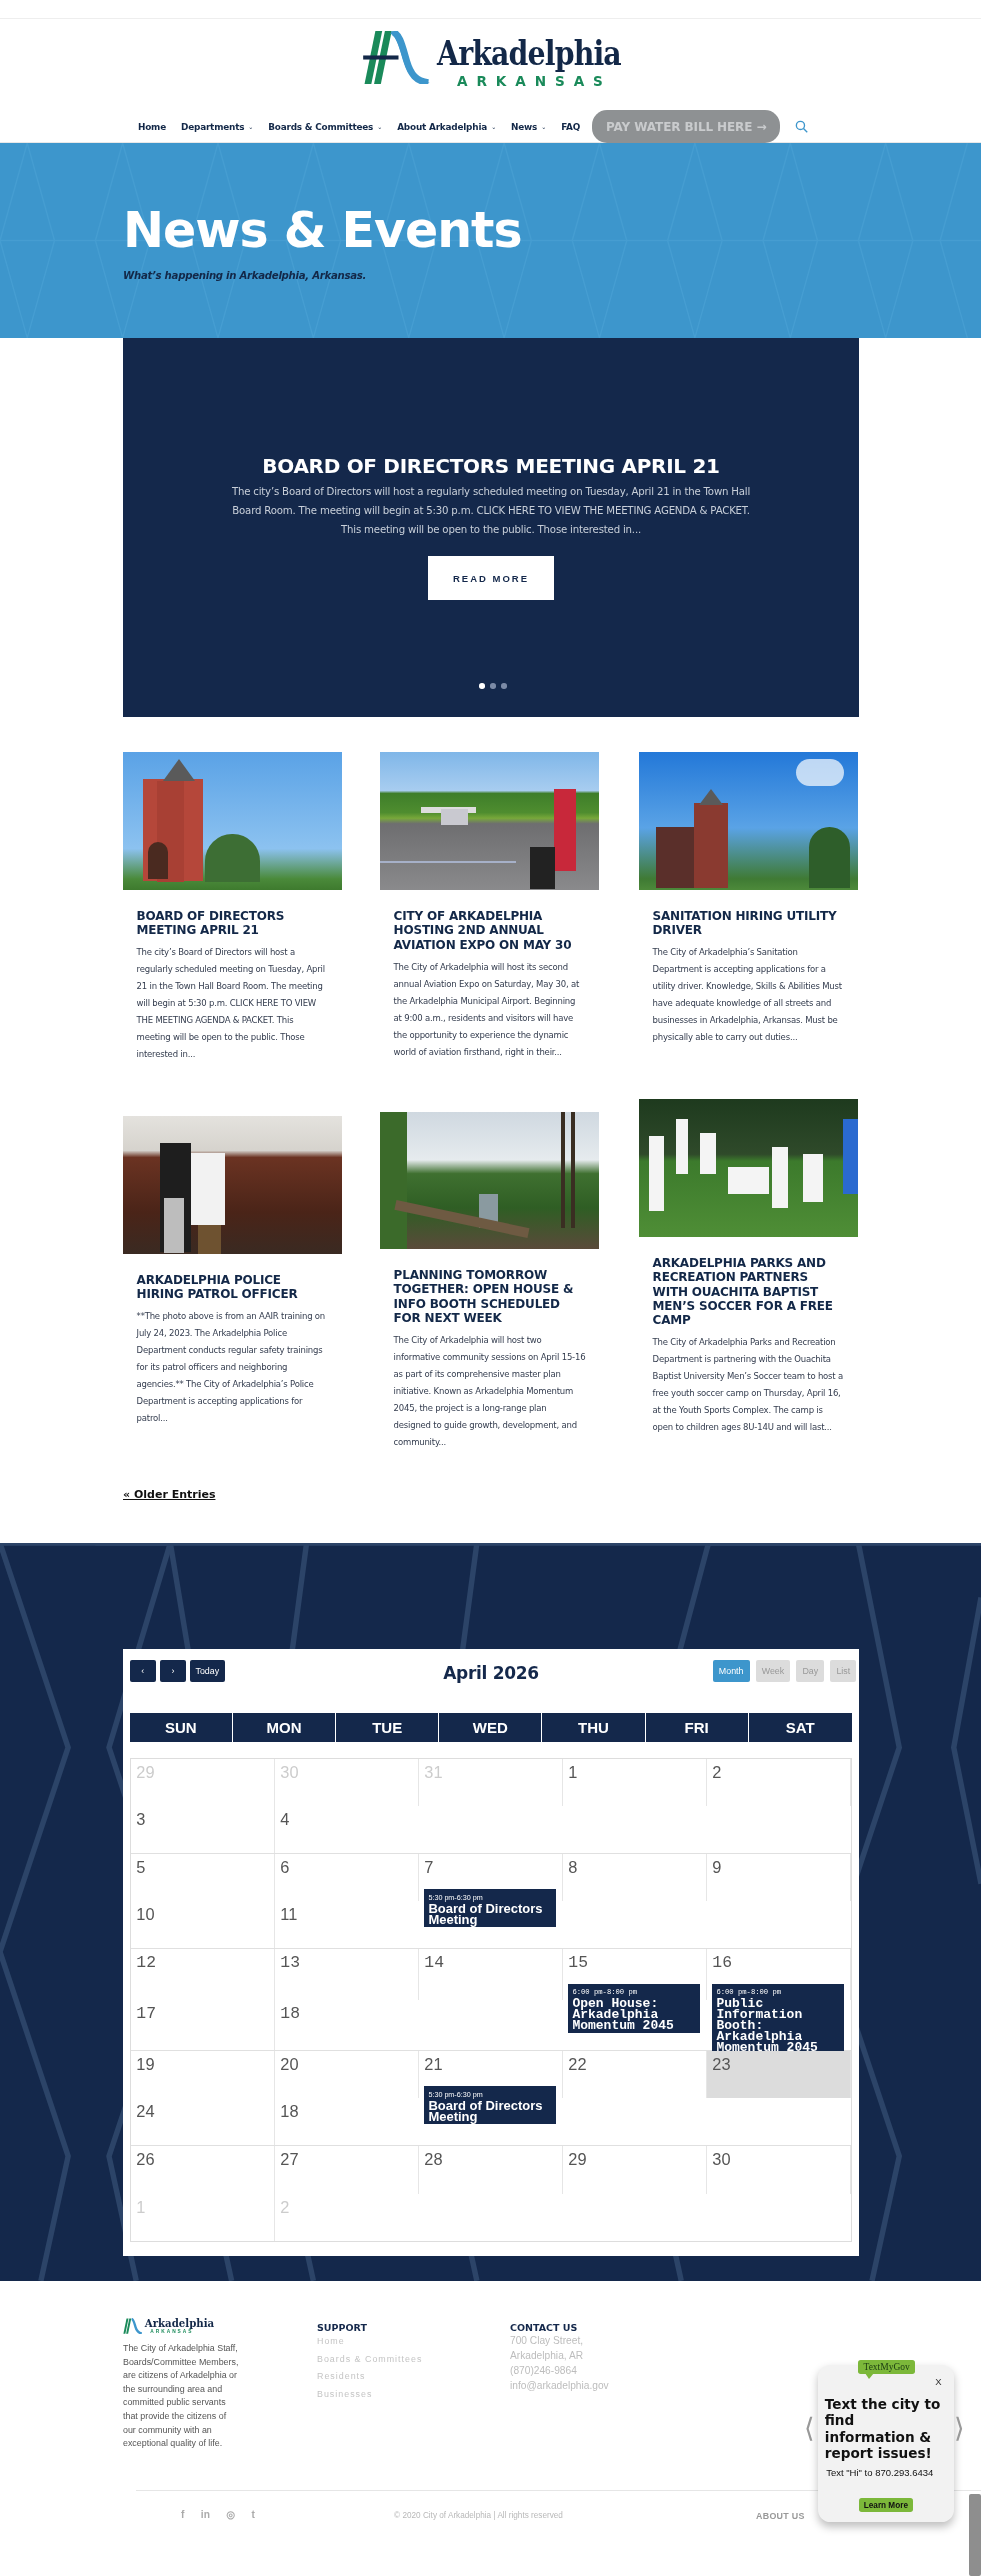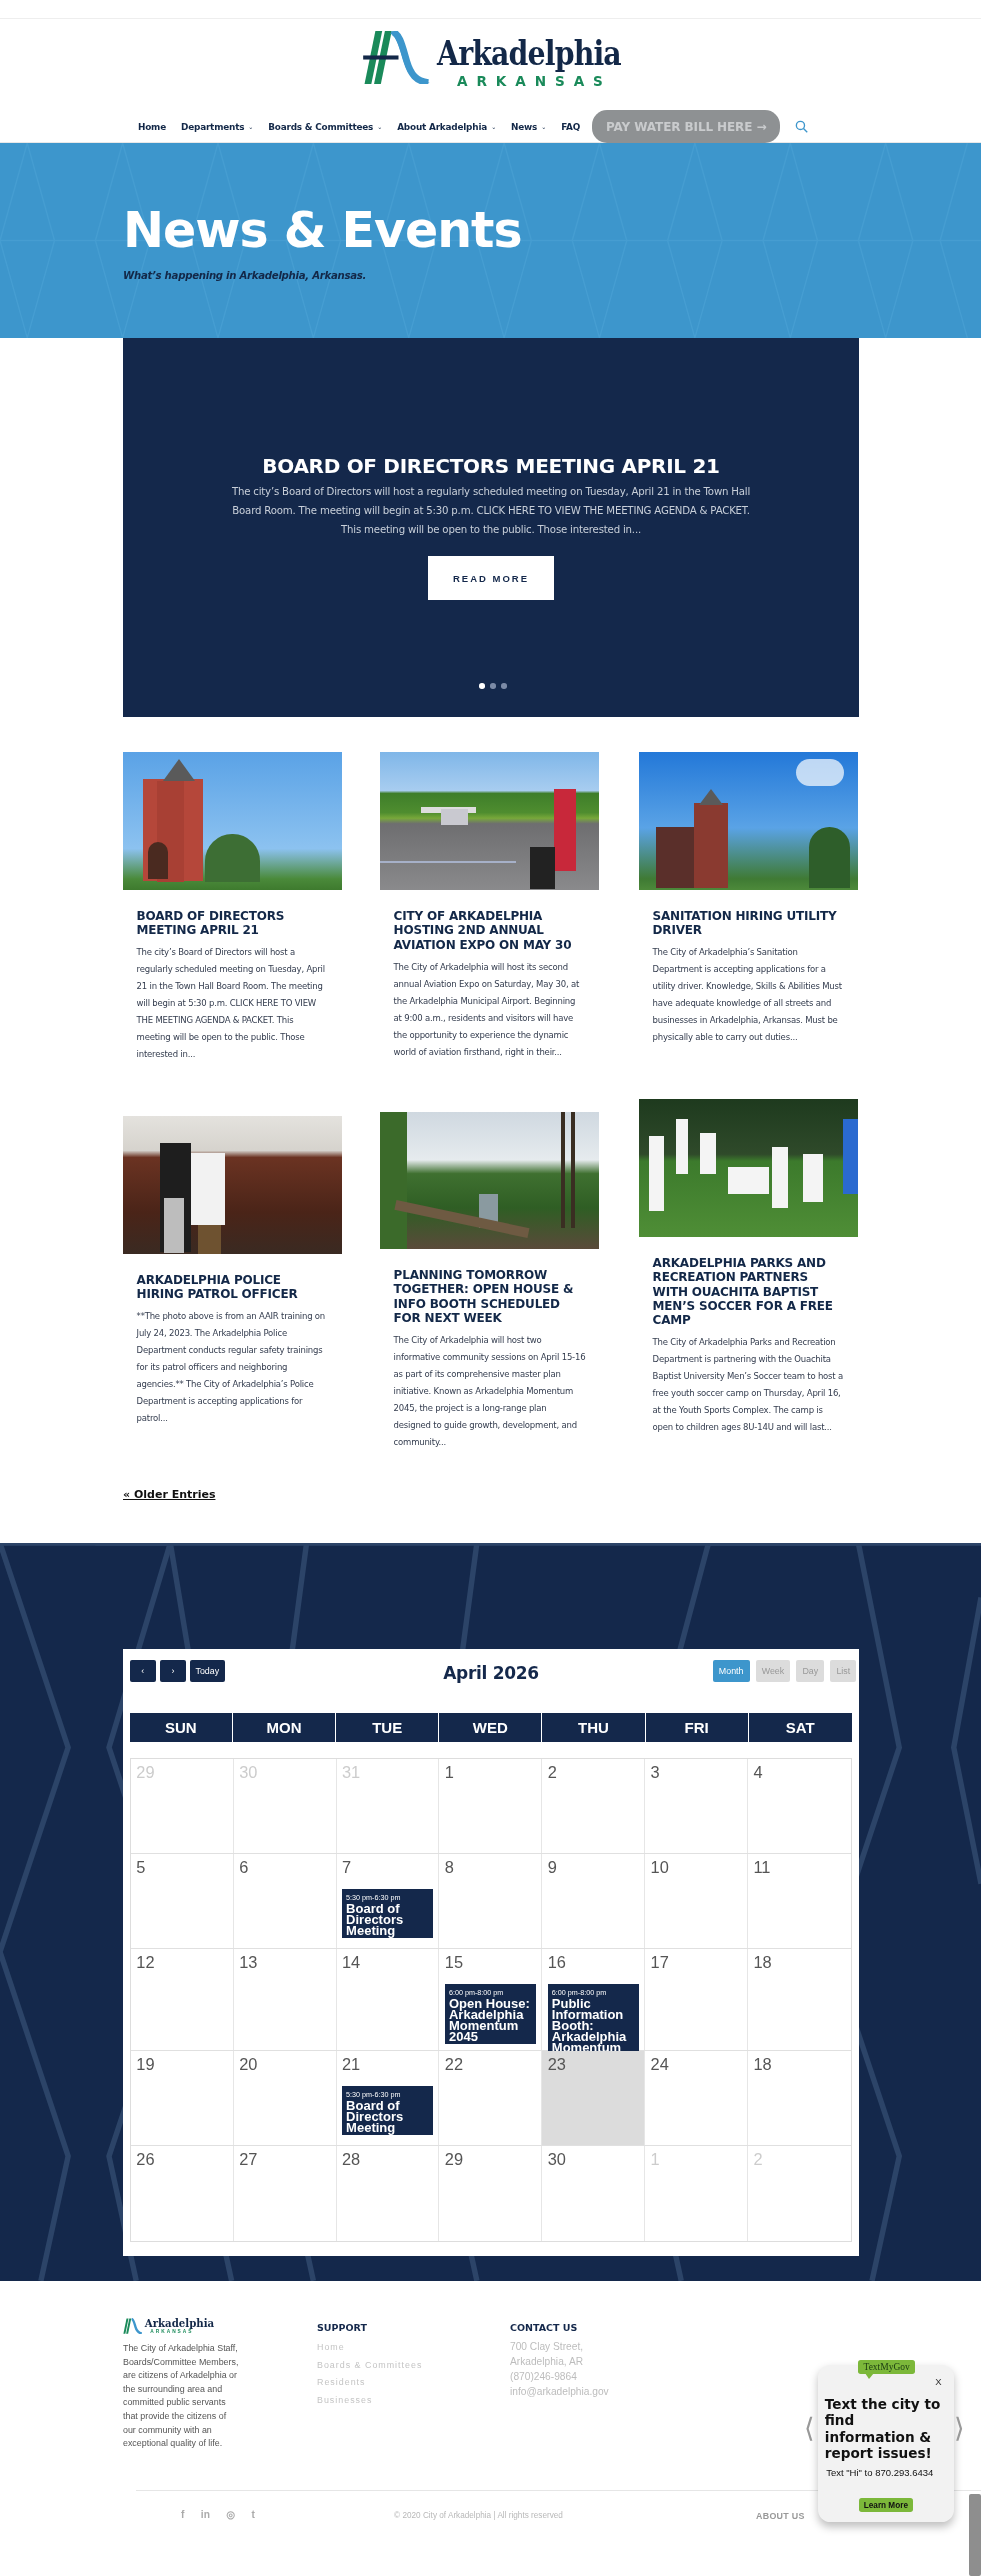--- a/index.html
+++ b/index.html
@@ -40,34 +40,34 @@
 .cal-tb{position:absolute;top:11px;left:6.8px;display:flex;gap:4.1px}
 .cbtn{background:#14284b;color:#fff;height:22px;min-width:26px;border-radius:2px;display:flex;align-items:center;justify-content:center;font-size:8.9px;padding:0 5.5px}
 .cal-title{position:absolute;top:13.6px;left:0;right:0;text-align:center;font-size:17px;font-weight:bold;color:#14284b;pointer-events:none;font-family:"DejaVu Sans",sans-serif;letter-spacing:-0.3px}
 .view-tb{position:absolute;top:11px;right:2.7px;display:flex;gap:6px}
 .vbtn{background:#dcdcdc;color:#999;height:22px;border-radius:2px;display:flex;align-items:center;justify-content:center;font-size:8.9px;padding:0 6.1px}
 .vbtn.active{background:#3d96cc;color:#fff}
 .dow{position:absolute;top:64px;left:6.8px;width:722px;height:29px;display:grid;grid-template-columns:repeat(7,1fr);background:#14284b}
 .dow div{color:#fff;font-weight:bold;font-size:15px;display:flex;align-items:center;justify-content:center;border-right:0.7px solid #fff}
 .dow div:last-child{border-right:none}
 .weeks{position:absolute;top:109px;left:6.8px;width:722px;border:0.7px solid #ddd}
-.week{display:grid;grid-template-columns:repeat(7,1fr);border-bottom:1.4px solid #e0e0e0}
+.week{display:grid;grid-template-columns:repeat(5,1fr);border-bottom:1.4px solid #e0e0e0}
 .week:last-child{border-bottom:none}
 .day{border-right:0.7px solid #e6e6e6;position:relative;padding:4.1px 5.5px}
 .day:last-child{border-right:none}
 .day .num{font-size:16.4px;color:#555;font-weight:normal}
 .day.other .num{color:#ccc}
 .day.today{background:#dcdcdc}
 .ev{position:absolute;left:5.5px;right:5.5px;top:35px;background:#14284b;color:#fff;font-size:7.2px;line-height:11px;padding:2.7px 4.1px}
 .ev b{display:block;font-size:13px}
 footer{position:absolute;top:2281px;left:0;width:981px;height:295px;background:#fff}
 .f-logo{position:absolute;left:123px;top:37px;display:flex;align-items:flex-start}
 .f-desc{position:absolute;left:123px;top:61px;width:116px;font-size:8.9px;color:#555;line-height:13.6px}
 .f-col{position:absolute;top:41px}
-.f-col h4{font-size:9.5px;font-weight:bold;color:#14284b;margin-bottom:6px;font-family:"DejaVu Sans",sans-serif}
+.f-col h4{font-size:9.5px;font-weight:bold;color:#14284b;margin-bottom:0;font-family:"DejaVu Sans",sans-serif}
 .f-col .lnk{display:block;font-size:8.9px;color:#c4c4c4;letter-spacing:1px;line-height:17.7px}
 .f-col .ct{font-size:10.2px;color:#bdbdbd;line-height:15px;display:block}
 .f-rule{position:absolute;top:209px;left:136px;width:845px;height:0.7px;background:#e6e6e6}
 .social{position:absolute;top:228px;left:181px;display:flex;gap:16.4px}
 .social span{color:#aaa;font-size:10.2px;font-weight:bold}
 .copy{position:absolute;top:230px;left:0;right:0;text-align:center;font-size:8.2px;color:#b8b8b8;margin-left:-24px}
 .about{position:absolute;top:230px;left:756px;font-size:8.9px;color:#999;font-weight:bold;letter-spacing:0.3px}
 .tmg{position:absolute;left:818px;top:2365px;width:136px;height:157px;background:#f2f2f2;border-radius:12.3px;box-shadow:0 4.1px 8.2px rgba(0,0,0,0.25)}
 .tmg-badge{position:absolute;left:40px;top:-5.5px;background:#7cb83a;color:#1b3b12;font-family:"Liberation Serif",serif;font-size:9.5px;padding:2px 5.5px;border-radius:2.7px}
 .tmg-badge:after{content:"";position:absolute;left:6.8px;bottom:-5.5px;border-left:4.1px solid transparent;border-right:5.5px solid transparent;border-top:6.1px solid #7cb83a}
@@ -272,21 +272,21 @@
         </div>
         <div class="week" style="height: 95px;">
           <div class="day"><span class="num">5</span></div>
           <div class="day"><span class="num">6</span></div>
           <div class="day"><span class="num">7</span><div class="ev"><span>5:30 pm-6:30 pm</span><b>Board of Directors Meeting</b></div></div>
           <div class="day"><span class="num">8</span></div>
           <div class="day"><span class="num">9</span></div>
           <div class="day"><span class="num">10</span></div>
           <div class="day"><span class="num">11</span></div>
         </div>
-        <div class="week" style="height: 102px;">
+        <div class="week" style="height: 102px; font-family: Liberation Mono, monospace;">
           <div class="day"><span class="num">12</span></div>
           <div class="day"><span class="num">13</span></div>
           <div class="day"><span class="num">14</span></div>
           <div class="day"><span class="num">15</span><div class="ev"><span>6:00 pm-8:00 pm</span><b>Open House: Arkadelphia Momentum 2045</b></div></div>
           <div class="day"><span class="num">16</span><div class="ev"><span>6:00 pm-8:00 pm</span><b>Public Information Booth: Arkadelphia Momentum 2045</b></div></div>
           <div class="day"><span class="num">17</span></div>
           <div class="day"><span class="num">18</span></div>
         </div>
         <div class="week" style="height: 95px;">
           <div class="day"><span class="num">19</span></div>

